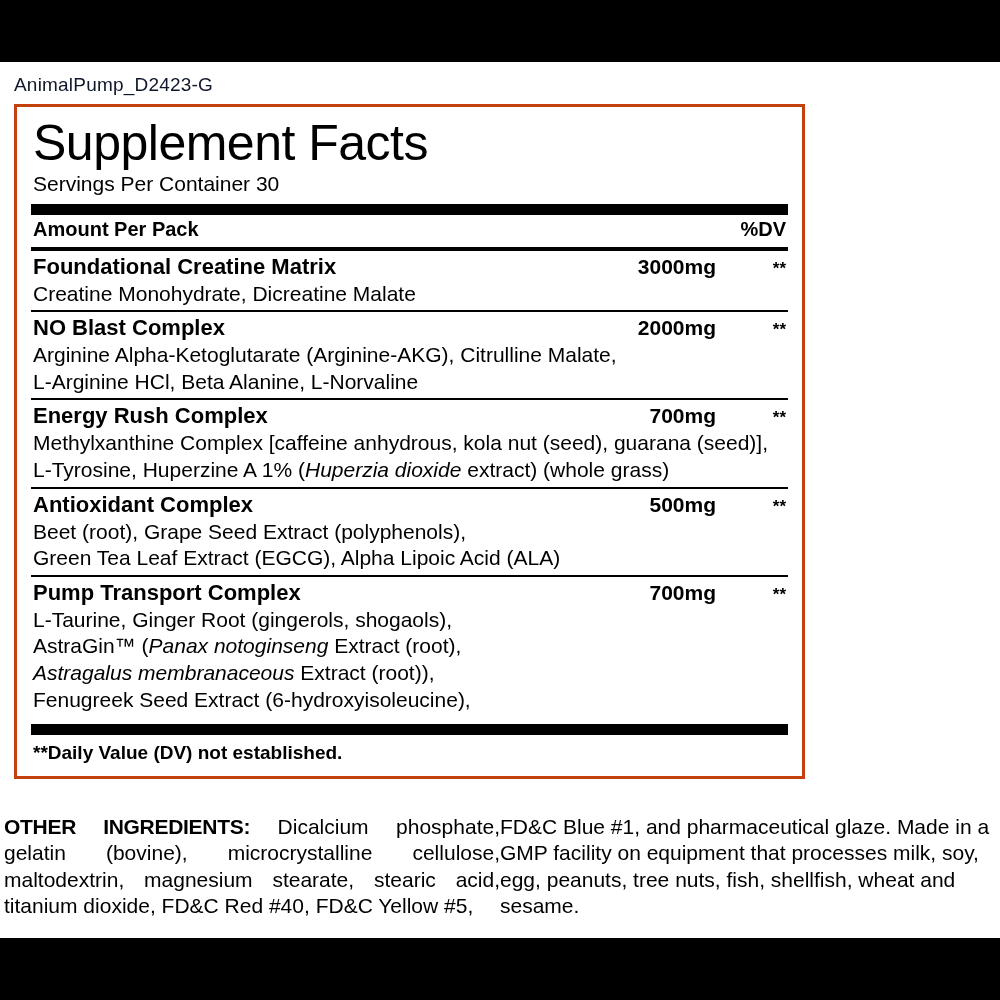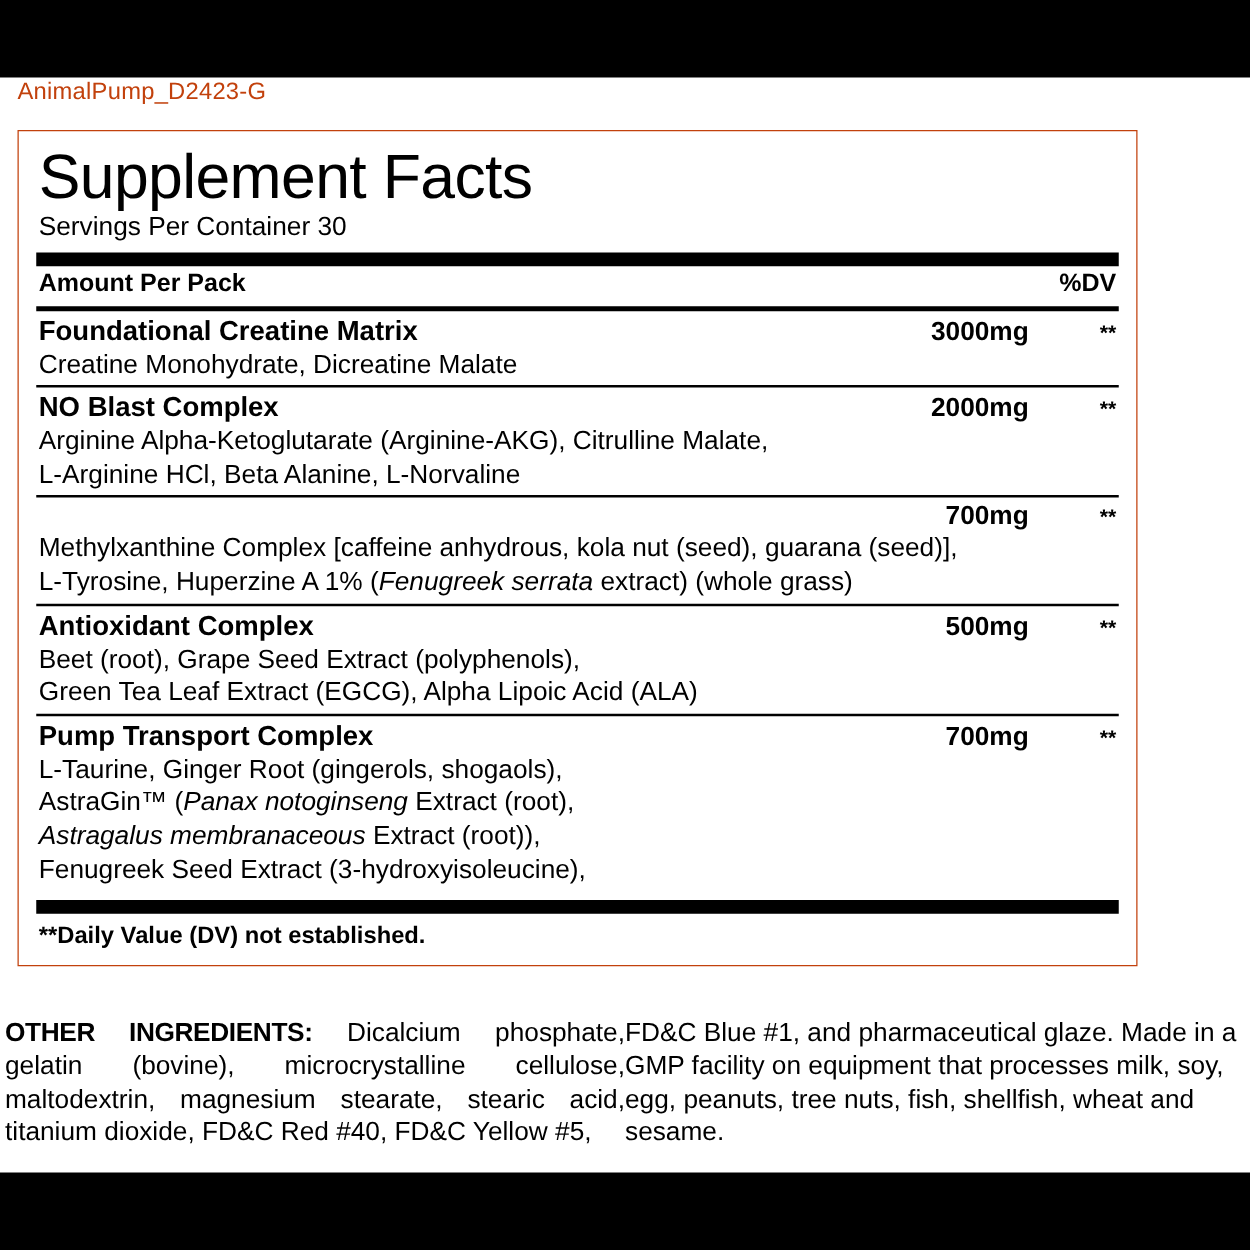--- a/index.html
+++ b/index.html
@@ -24,32 +24,32 @@
     position: absolute;
     left: 0;
     top: 62px;
     width: 1000px;
     height: 876px;
     background: #fff;
   }
   .file-label {
     position: absolute;
     left: 14px;
-    top: 1px;
+    top: 12px;
     font-size: 19px;
-    color: #c2410c;
+    color: #0f172a;
     letter-spacing: 0.2px;
   }
   .panel {
     position: absolute;
     left: 14px;
     top: 42px;
-    width: 896px;
+    width: 791px;
     box-sizing: border-box;
-    border: 1px solid #c2410c;
+    border: 3px solid #c2410c;
     background: #fff;
     padding: 6px 14px 10px 14px;
   }
   .sf-title {
     font-size: 50px;
     font-weight: 400;
     line-height: 1.05;
     letter-spacing: -0.5px;
     margin: 4px 0 0 2px;
   }
@@ -188,26 +188,27 @@
           <span class="group-dv">**</span>
         </div>
         <div class="group-sub">Arginine Alpha-Ketoglutarate (Arginine-AKG), Citrulline Malate,</div>
         <div class="group-sub">L-Arginine HCl, Beta Alanine, L-Norvaline</div>
       </div>
 
       <div class="rule-thin"></div>
 
       <div class="group">
         <div class="group-head">
+          <span class="group-name">Energy Rush Complex</span>
           <span class="group-spacer"></span>
           <span class="group-amt">700mg</span>
           <span class="group-dv">**</span>
         </div>
         <div class="group-sub">Methylxanthine Complex [caffeine anhydrous, kola nut (seed), guarana (seed)],</div>
-        <div class="group-sub">L-Tyrosine, Huperzine A 1% (<span class="ital">Fenugreek serrata</span> extract) (whole grass)</div>
+        <div class="group-sub">L-Tyrosine, Huperzine A 1% (<span class="ital">Huperzia dioxide</span> extract) (whole grass)</div>
       </div>
 
       <div class="rule-thin"></div>
 
       <div class="group">
         <div class="group-head">
           <span class="group-name">Antioxidant Complex</span>
           <span class="group-spacer"></span>
           <span class="group-amt">500mg</span>
           <span class="group-dv">**</span>
@@ -221,21 +222,21 @@
       <div class="group">
         <div class="group-head">
           <span class="group-name">Pump Transport Complex</span>
           <span class="group-spacer"></span>
           <span class="group-amt">700mg</span>
           <span class="group-dv">**</span>
         </div>
         <div class="group-sub">L-Taurine, Ginger Root (gingerols, shogaols),</div>
         <div class="group-sub">AstraGin™ (<span class="ital">Panax notoginseng</span> Extract (root),</div>
         <div class="group-sub"><span class="ital">Astragalus membranaceous</span> Extract (root)),</div>
-        <div class="group-sub">Fenugreek Seed Extract (3-hydroxyisoleucine),</div>
+        <div class="group-sub">Fenugreek Seed Extract (6-hydroxyisoleucine),</div>
       </div>
 
       <div class="rule-thick"></div>
 
       <div class="footnote">**Daily Value (DV) not established.</div>
 
     </div>
 
     <div class="other">
       <div class="other-col"><span class="other-label">OTHER INGREDIENTS:</span> <span>Dicalcium phosphate, gelatin (bovine), microcrystalline cellulose, maltodextrin, magnesium stearate, stearic acid, titanium dioxide, FD&amp;C Red #40, FD&amp;C Yellow #5,</span></div>

